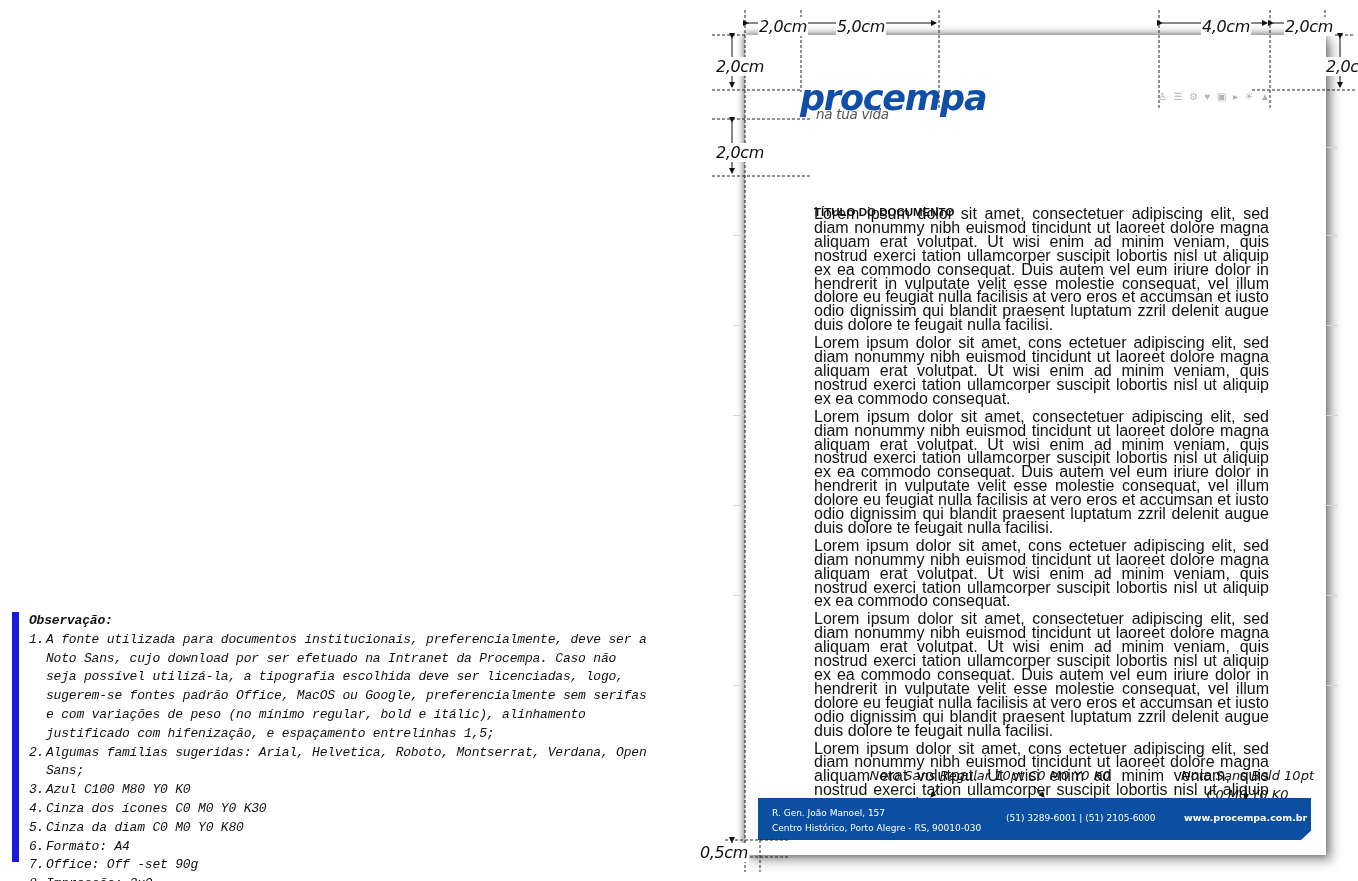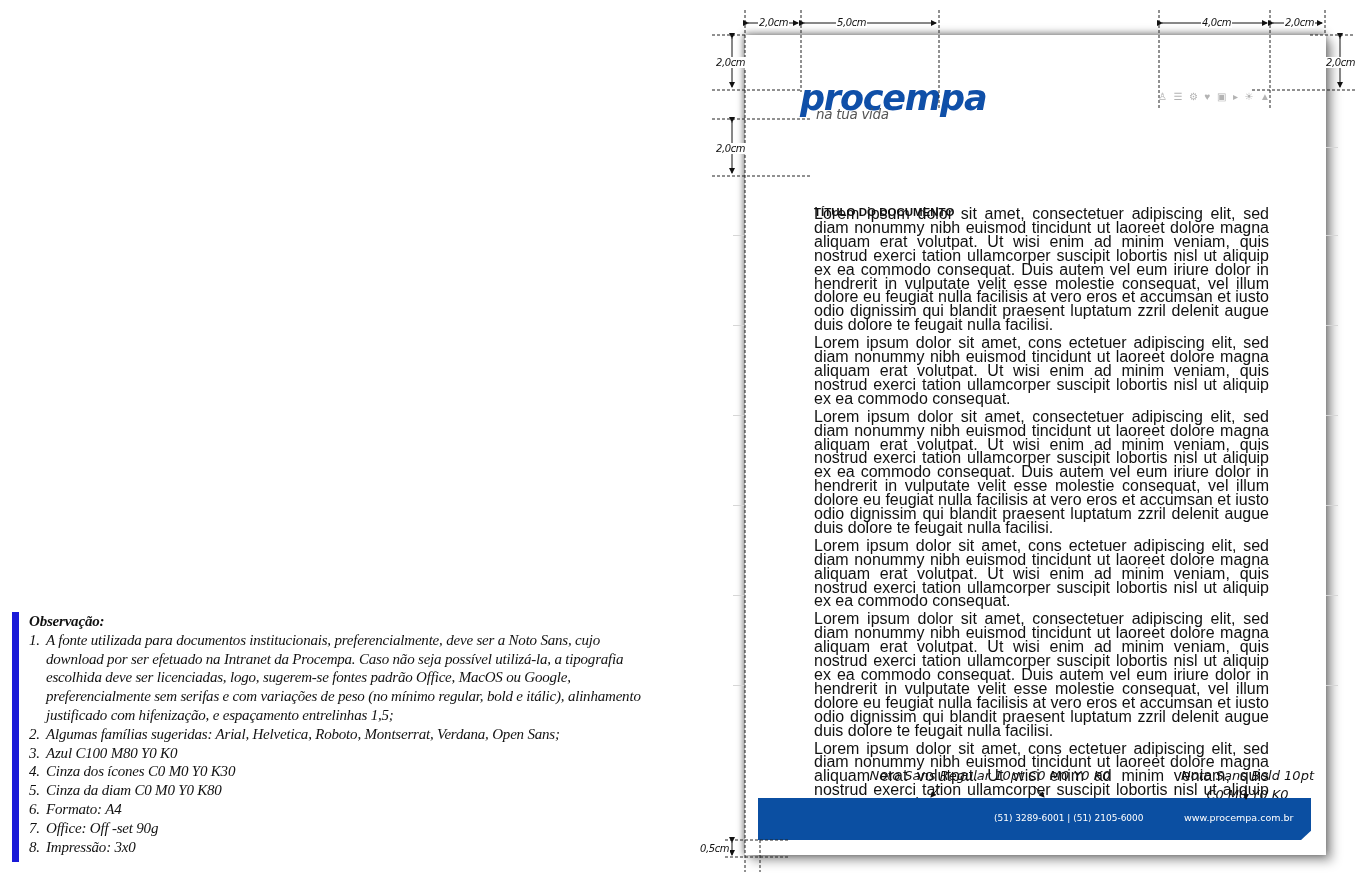--- a/index.html
+++ b/index.html
@@ -4,21 +4,21 @@
   <style>
     html, body { margin: 0; padding: 0; }
     body {
       width: 1358px; height: 881px; position: relative; overflow: hidden;
       background: #ffffff; font-family: "Liberation Sans", sans-serif; color: #111;
     }
     
     .notes {
       position: absolute; left: 12px; top: 612px; width: 640px; height: 250px;
       border-left: 7px solid #1a1ad8; padding-left: 10px; box-sizing: border-box;
-      font-family: Liberation Serif, serif; font-style: italic; font-size: 15px;
+      font-family: Liberation Mono, monospace; font-style: italic; font-size: 13px;
       line-height: 18.8px; color: #111; letter-spacing: -0.2px;
     }
     .notes .title { font-weight: bold; }
     .notes ol { margin: 0; padding: 0; list-style: none; }
     .notes li { display: flex; }
     .notes li .num { width: 17px; flex: none; }
     .notes li .txt { flex: 1; }
 
     
     .page {
@@ -58,27 +58,27 @@
     .body-text p { margin: 0 0 4px 0; }
 
     
     .footer {
       position: absolute; left: 758px; top: 798px; width: 553px; height: 42px;
       background: #0b4fa2; color: #fff;
       clip-path: polygon(0 0, 100% 0, 100% 78%, 98.2% 100%, 0 100%);
       font-family: "DejaVu Sans", sans-serif;
     }
     .footer .addr { position: absolute; left: 14px; top: 8px; font-size: 9px; line-height: 15px; }
-    .footer .phones { position: absolute; left: 236px; top: 15px; font-size: 9px; }
-    .footer .web { position: absolute; left: 426px; top: 14px; font-size: 9.5px; font-weight: normal; text-align: center; }
+    .footer .phones { position: absolute; left: 248px; top: 15px; font-size: 9px; }
+    .footer .web { position: absolute; left: 426px; top: 14px; font-size: 9.5px; font-weight: bold; text-align: center; }
 
     .annot { position: absolute; font-family: "DejaVu Sans", sans-serif; font-style: italic; font-size: 13px; color: #111; text-align: center; }
 
     
-    .dim-label { position: absolute; font-family: "DejaVu Sans", sans-serif; font-style: italic; font-size: 10px; color: #111; background: #fff; padding: 0 1px; letter-spacing: -0.4px; }
+    .dim-label { position: absolute; font-family: "DejaVu Sans", sans-serif; font-style: italic; font-size: 16px; color: #111; background: #fff; padding: 0 1px; letter-spacing: -0.4px; }
     svg.overlay { position: absolute; left: 0; top: 0; pointer-events: none; }
   </style>
 </head>
 <body>
 
 <div class="notes">
   <div class="title">Observação:</div>
   <ol>
     <li>
         <span class="num">1.</span>
@@ -157,20 +157,24 @@
   <p>Lorem ipsum dolor sit amet, cons ectetuer adipiscing elit, sed diam nonummy nibh euis­mod tincidunt ut laoreet dolore magna aliquam erat volutpat. Ut wisi enim ad minim veniam, quis nostrud exerci tation ullamcorper suscipit lobortis nisl ut aliquip ex ea com­modo consequat.</p>
 </div>
 
 <div class="annot" style="left:860px;top:768px;width:260px;">Noto Sans Regular 10pt C0 M0 Y0 K0</div>
 <div class="annot" style="left:1170px;top:747px;width:155px;line-height:19px;margin-top:19px;">
   <div>Noto Sans Bold 10pt</div>
   <div>C0 M0 Y0 K0</div>
 </div>
 
 <div class="footer">
+  <div class="addr">
+    <div>R. Gen. João Manoel, 157</div>
+    <div>Centro Histórico, Porto Alegre - RS, 90010-030</div>
+  </div>
   <div class="phones">(51) 3289-6001 | (51) 2105-6000</div>
   <div class="web">www.procempa.com.br</div>
 </div>
 
 <svg class="overlay" width="1358" height="881">
   <defs>
     <marker id="ah" markerWidth="6" markerHeight="6" refX="5" refY="3" orient="auto">
       <path d="M0,0 L6,3 L0,6 z" fill="#111"></path>
     </marker>
   </defs>

